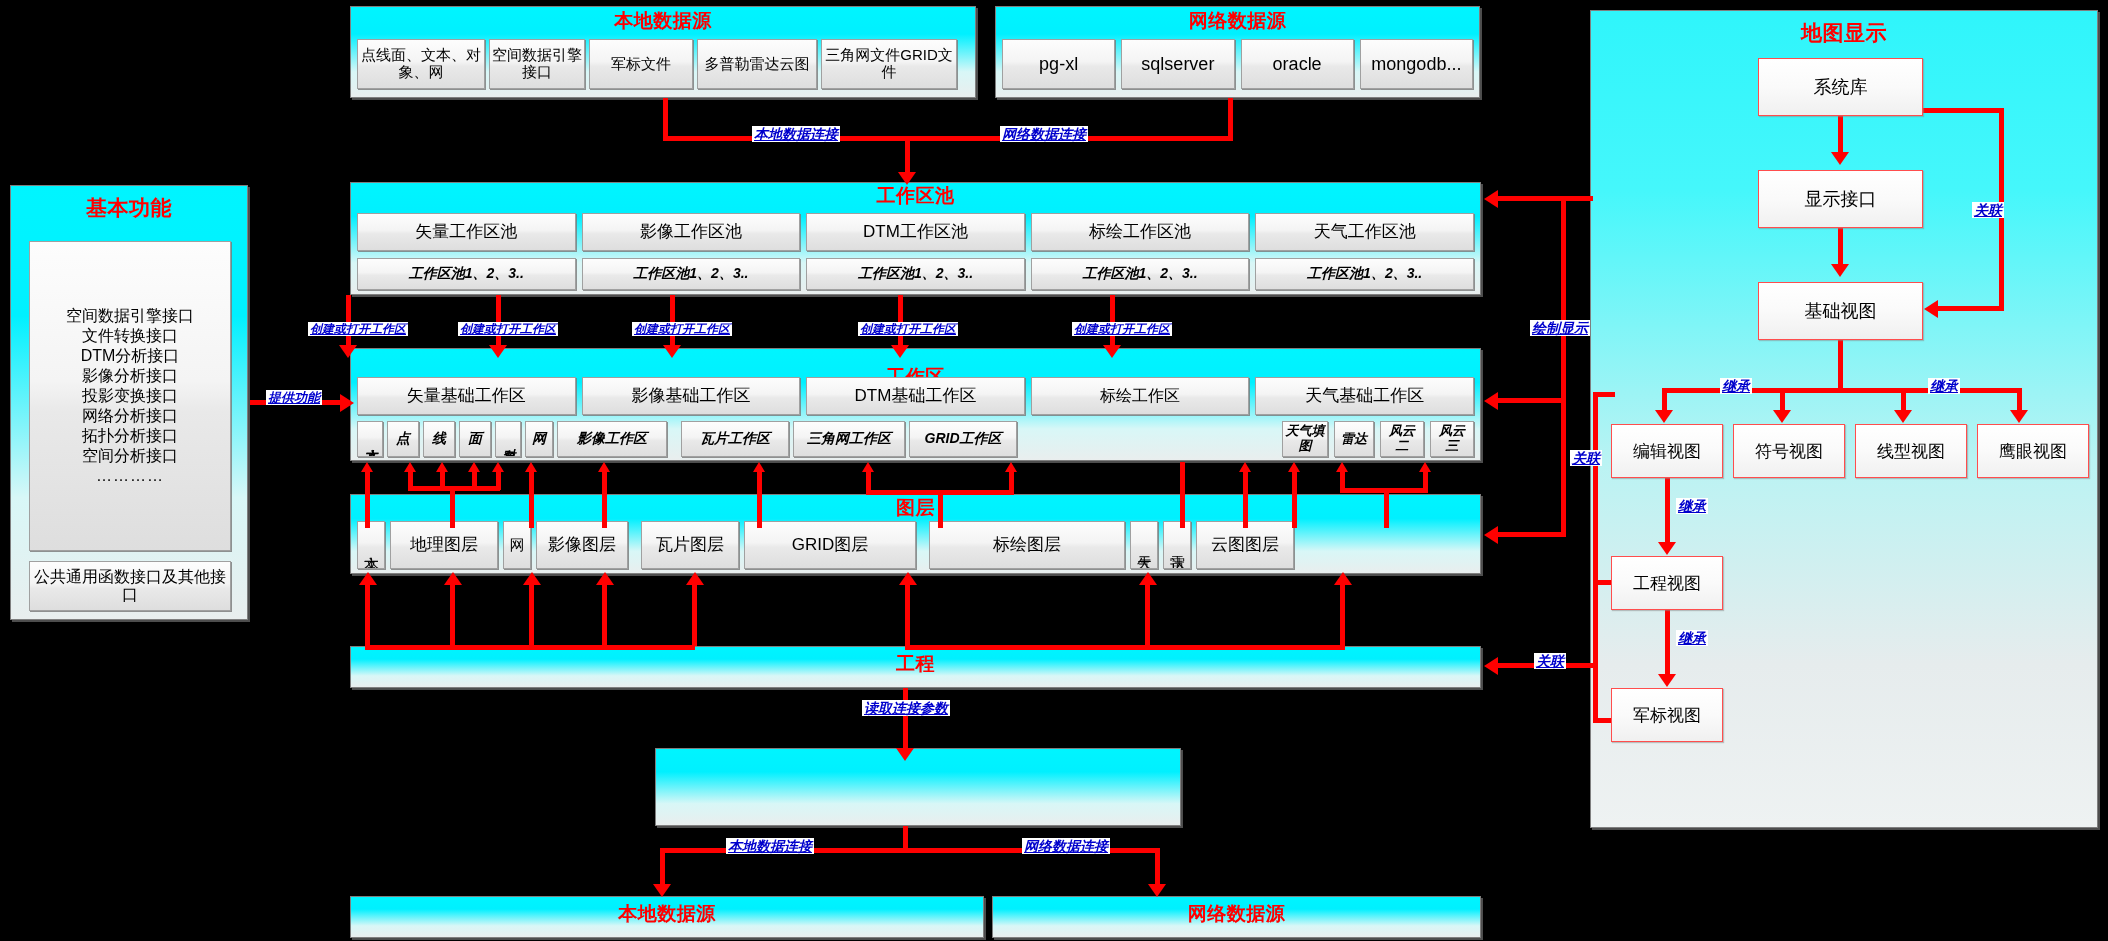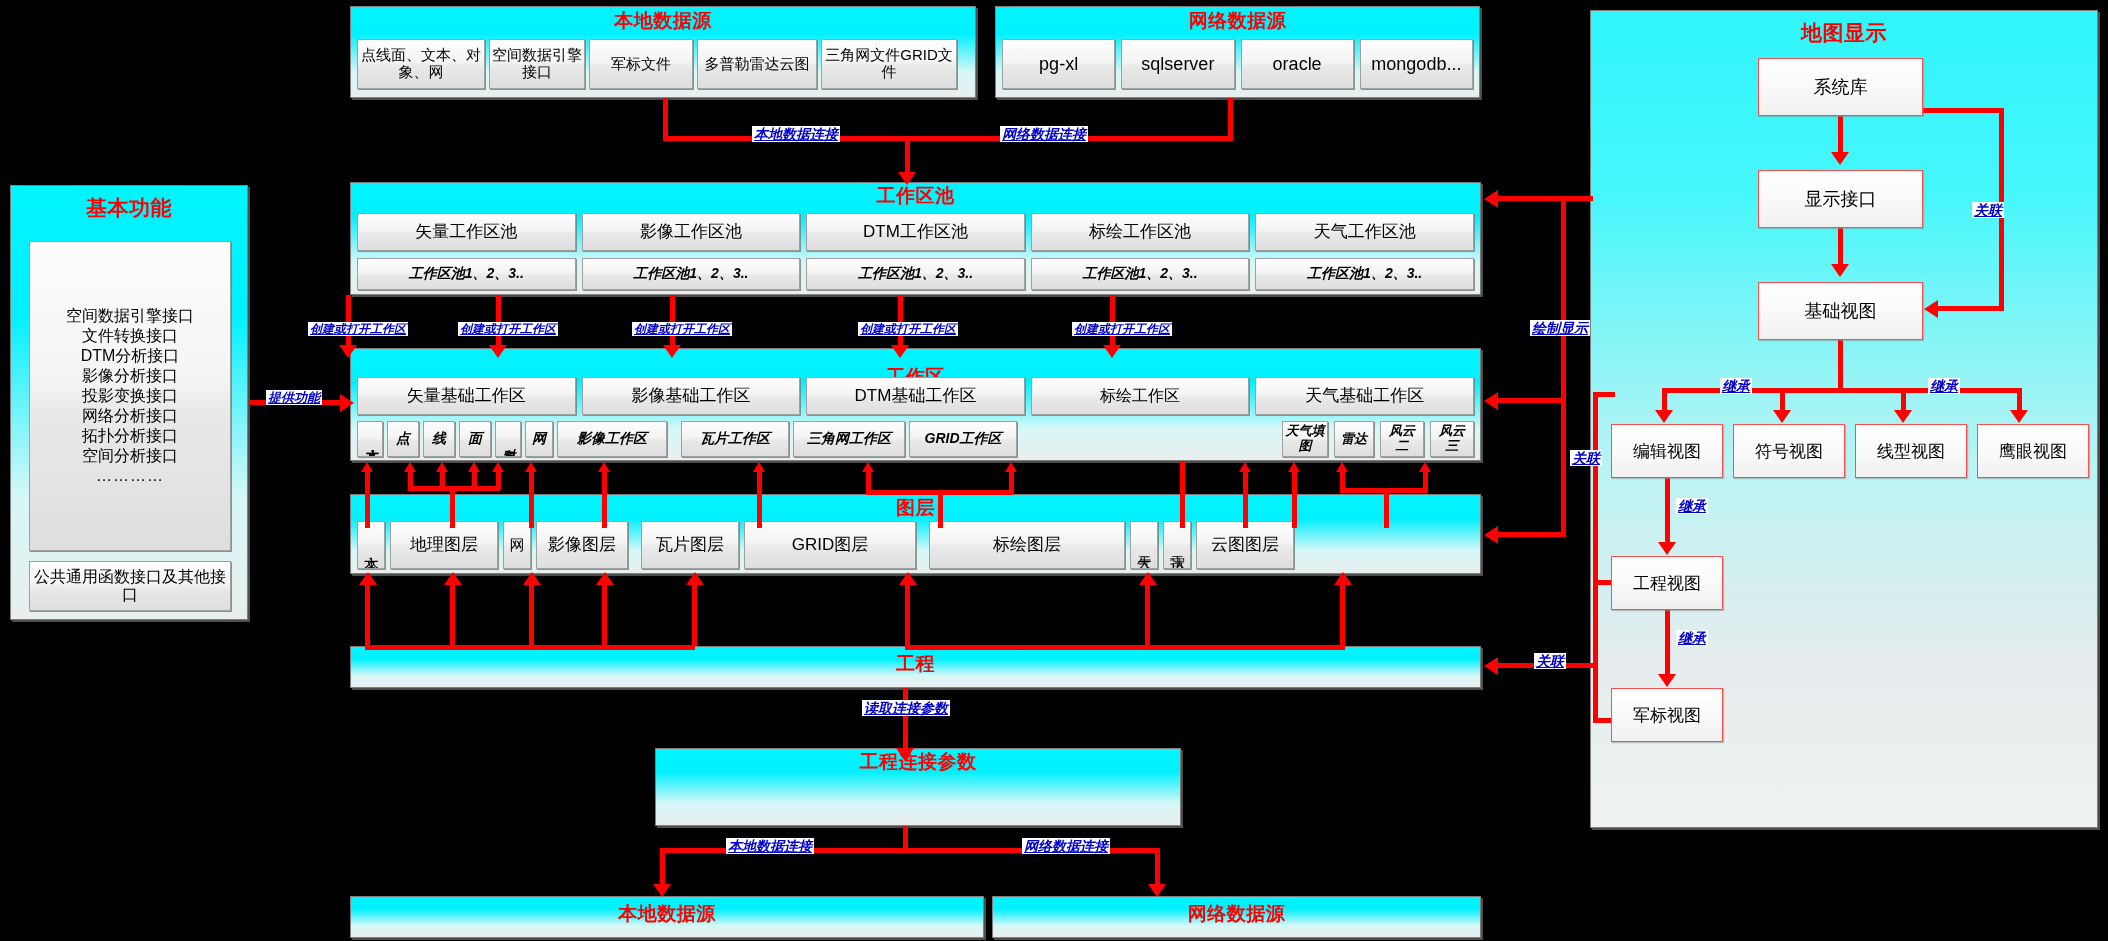--- a/index.html
+++ b/index.html
@@ -290,21 +290,20 @@
 
   <div class="panel" style="left:350px;top:646px;width:1131px;height:42px;">
     <div class="panel-title" style="font-size:19px;padding-top:7px;">工程</div>
   </div>
 
   <div class="ln" style="left:903px;top:688px;width:5px;height:66px;"></div>
   <div class="ah ah-d" style="left:896px;top:748px;"></div>
   <div class="flabel" style="left:862px;top:700px;font-size:14px;">读取连接参数</div>
 
   <div class="panel" style="left:655px;top:748px;width:526px;height:78px;">
-    <div class="panel-title" style="font-size:19px;padding-top:3px;">工程连接参数</div>
   </div>
 
   <div class="ln" style="left:903px;top:826px;width:5px;height:26px;"></div>
   <div class="ln" style="left:660px;top:848px;width:500px;height:5px;"></div>
   <div class="ln" style="left:660px;top:848px;width:5px;height:42px;"></div>
   <div class="ah ah-d" style="left:653px;top:884px;"></div>
   <div class="ln" style="left:1155px;top:848px;width:5px;height:42px;"></div>
   <div class="ah ah-d" style="left:1148px;top:884px;"></div>
   <div class="flabel" style="left:726px;top:838px;font-size:14px;">本地数据连接</div>
   <div class="flabel" style="left:1022px;top:838px;font-size:14px;">网络数据连接</div>

